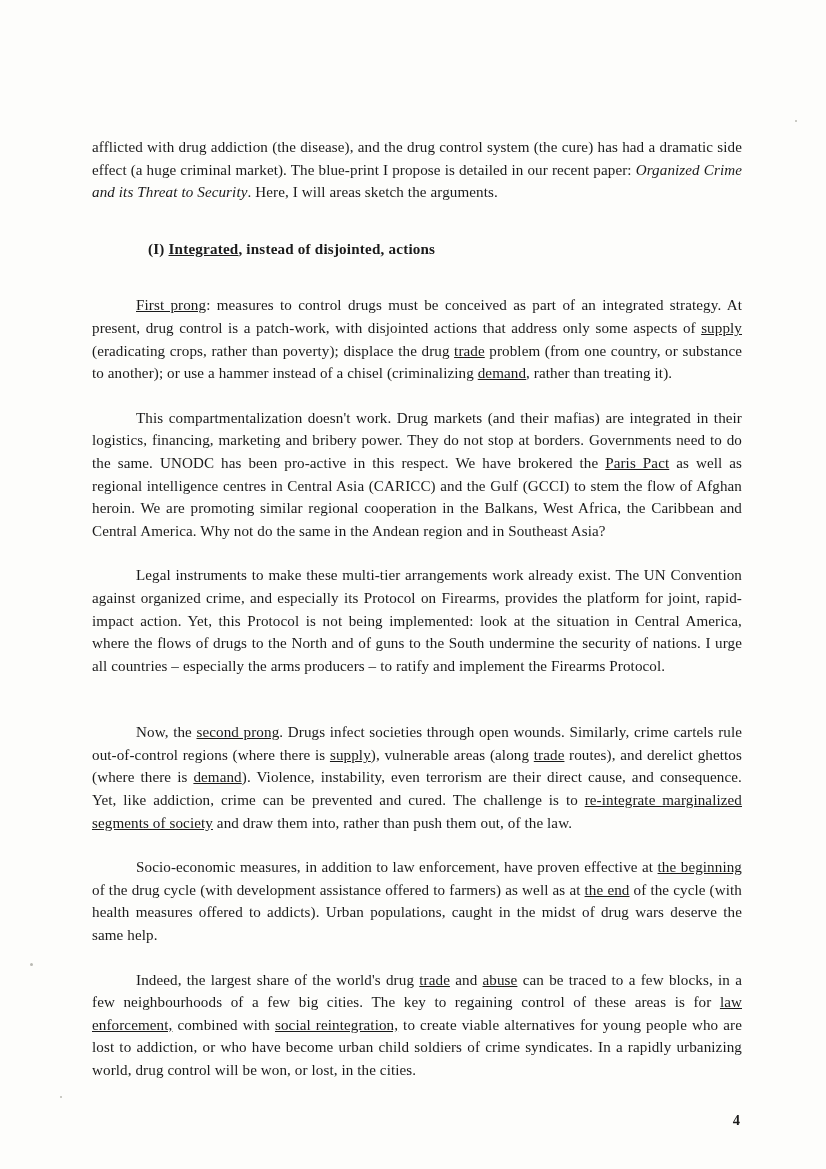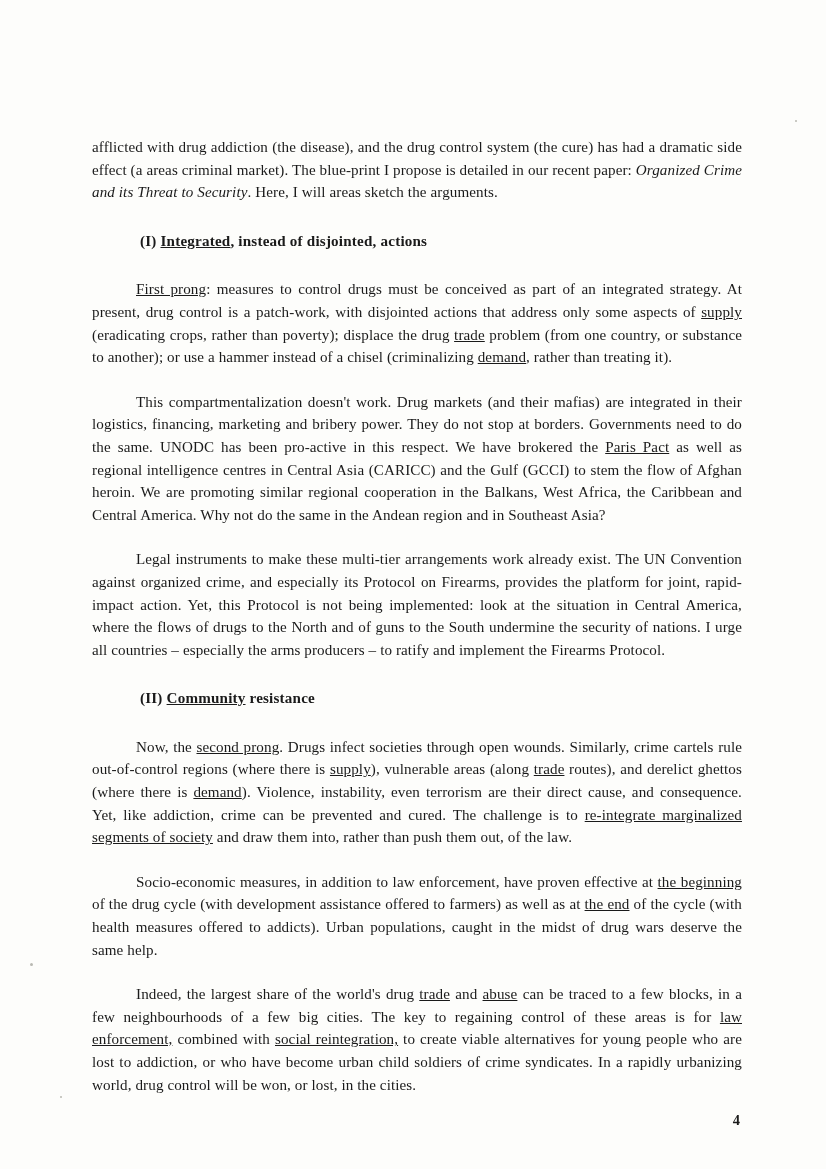--- a/index.html
+++ b/index.html
@@ -35,21 +35,21 @@
     text-justify: inter-word;
     letter-spacing: 0.1px;
   }
   p.indent {
     text-indent: 44px;
   }
   .gap {
     height: 22px;
   }
   .heading {
-    margin: 4px;
+    margin: 12px;
     font-size: 15.1px;
     line-height: 22.6px;
     font-weight: bold;
     text-indent: 44px;
     letter-spacing: 0.2px;
   }
   .u {
     text-decoration: underline;
   }
   .i {
@@ -75,36 +75,35 @@
 <body>
 
 <div class="page">
 
   <div class="speck s1"></div>
   <div class="speck s2"></div>
   <div class="speck s3"></div>
 
   <div class="content">
 
-    <p class="para"><span>afflicted with drug addiction (the disease), and the drug control system (the cure) has had a dramatic side effect (a areas criminal market). The blue-print I propose is detailed in our recent paper: </span><span class="i">Organized Crime and its Threat to Security</span><span>. Here, I will areas sketch the arguments.</span></p>
+    <p class="para"><span>afflicted with drug addiction (the disease), and the drug control system (the cure) has had a dramatic side effect (a huge criminal market). The blue-print I propose is detailed in our recent paper: </span><span class="i">Organized Crime and its Threat to Security</span><span>. Here, I will areas sketch the arguments.</span></p>
     <div class="gap"></div>
 
     <p class="heading"><span>(I) </span><span class="u">Integrated</span><span>, instead of disjointed, actions</span></p>
     <div class="gap"></div>
 
     <p class="para indent"><span class="u">First prong</span><span>:   measures to control drugs must be conceived as part of an integrated strategy. At present, drug control is a patch-work, with disjointed actions that address only some aspects of </span><span class="u">supply</span><span> (eradicating crops, rather than poverty); displace the drug </span><span class="u">trade</span><span> problem (from one country, or substance to another);   or use a hammer instead of a chisel (criminalizing </span><span class="u">demand</span><span>, rather than treating it).</span></p>
     <div class="gap"></div>
 
     <p class="para indent"><span>This compartmentalization doesn't work.  Drug markets (and their mafias) are integrated in their logistics, financing, marketing and bribery power.   They do not stop at borders.  Governments need to do the same.   UNODC has been pro-active in this respect.   We have brokered the </span><span class="u">Paris Pact</span><span> as well as regional intelligence centres in Central Asia (CARICC) and the Gulf (GCCI) to stem the flow of Afghan heroin. We are promoting similar regional cooperation in the Balkans, West Africa, the Caribbean and Central America. Why not do the same in the Andean region and in Southeast Asia?</span></p>
     <div class="gap"></div>
 
     <p class="para indent"><span>Legal instruments to make these multi-tier arrangements work already exist. The UN Convention against organized crime, and especially its Protocol on Firearms,   provides the platform for joint, rapid-impact action.  Yet, this Protocol is not being implemented:  look at the situation in Central America, where the flows of drugs to the North and of guns to the South undermine the security of nations.  I urge all countries – especially the arms producers – to ratify and implement the Firearms Protocol.</span></p>
     <div class="gap"></div>
 
-    <p class="heading"><span>(II) </span><span class="u">Community</span><span> resistance</span></p>
     <div class="gap"></div>
 
     <p class="para indent"><span>Now, the </span><span class="u">second prong</span><span>.  Drugs infect societies through open wounds.  Similarly, crime cartels rule out-of-control regions (where there is </span><span class="u">supply</span><span>), vulnerable areas (along </span><span class="u">trade</span><span> routes), and derelict ghettos (where there is </span><span class="u">demand</span><span>).  Violence, instability, even terrorism are their direct cause, and consequence.  Yet, like addiction, crime can be prevented and cured.  The challenge is to </span><span class="u">re-integrate marginalized segments of society</span><span> and draw them into, rather than push them out, of the law.</span></p>
     <div class="gap"></div>
 
     <p class="para indent"><span>Socio-economic measures, in addition to law enforcement, have proven effective at </span><span class="u">the beginning</span><span> of the drug cycle (with development assistance offered to farmers) as well as at </span><span class="u">the end</span><span> of the cycle (with health measures offered to addicts).  Urban populations, caught in the midst of drug wars deserve the same help.</span></p>
     <div class="gap"></div>
 
     <p class="para indent"><span>Indeed, the largest share of the world's drug </span><span class="u">trade</span><span> and </span><span class="u">abuse</span><span> can be traced to a few blocks, in a few neighbourhoods of a few big cities. The key to regaining control of these areas is for </span><span class="u">law enforcement,</span><span> combined with </span><span class="u">social reintegration,</span><span> to create viable alternatives for young people who are lost to addiction, or who have become urban child soldiers of crime syndicates. In a rapidly urbanizing world, drug control will be won, or lost, in the cities.</span></p>
 

